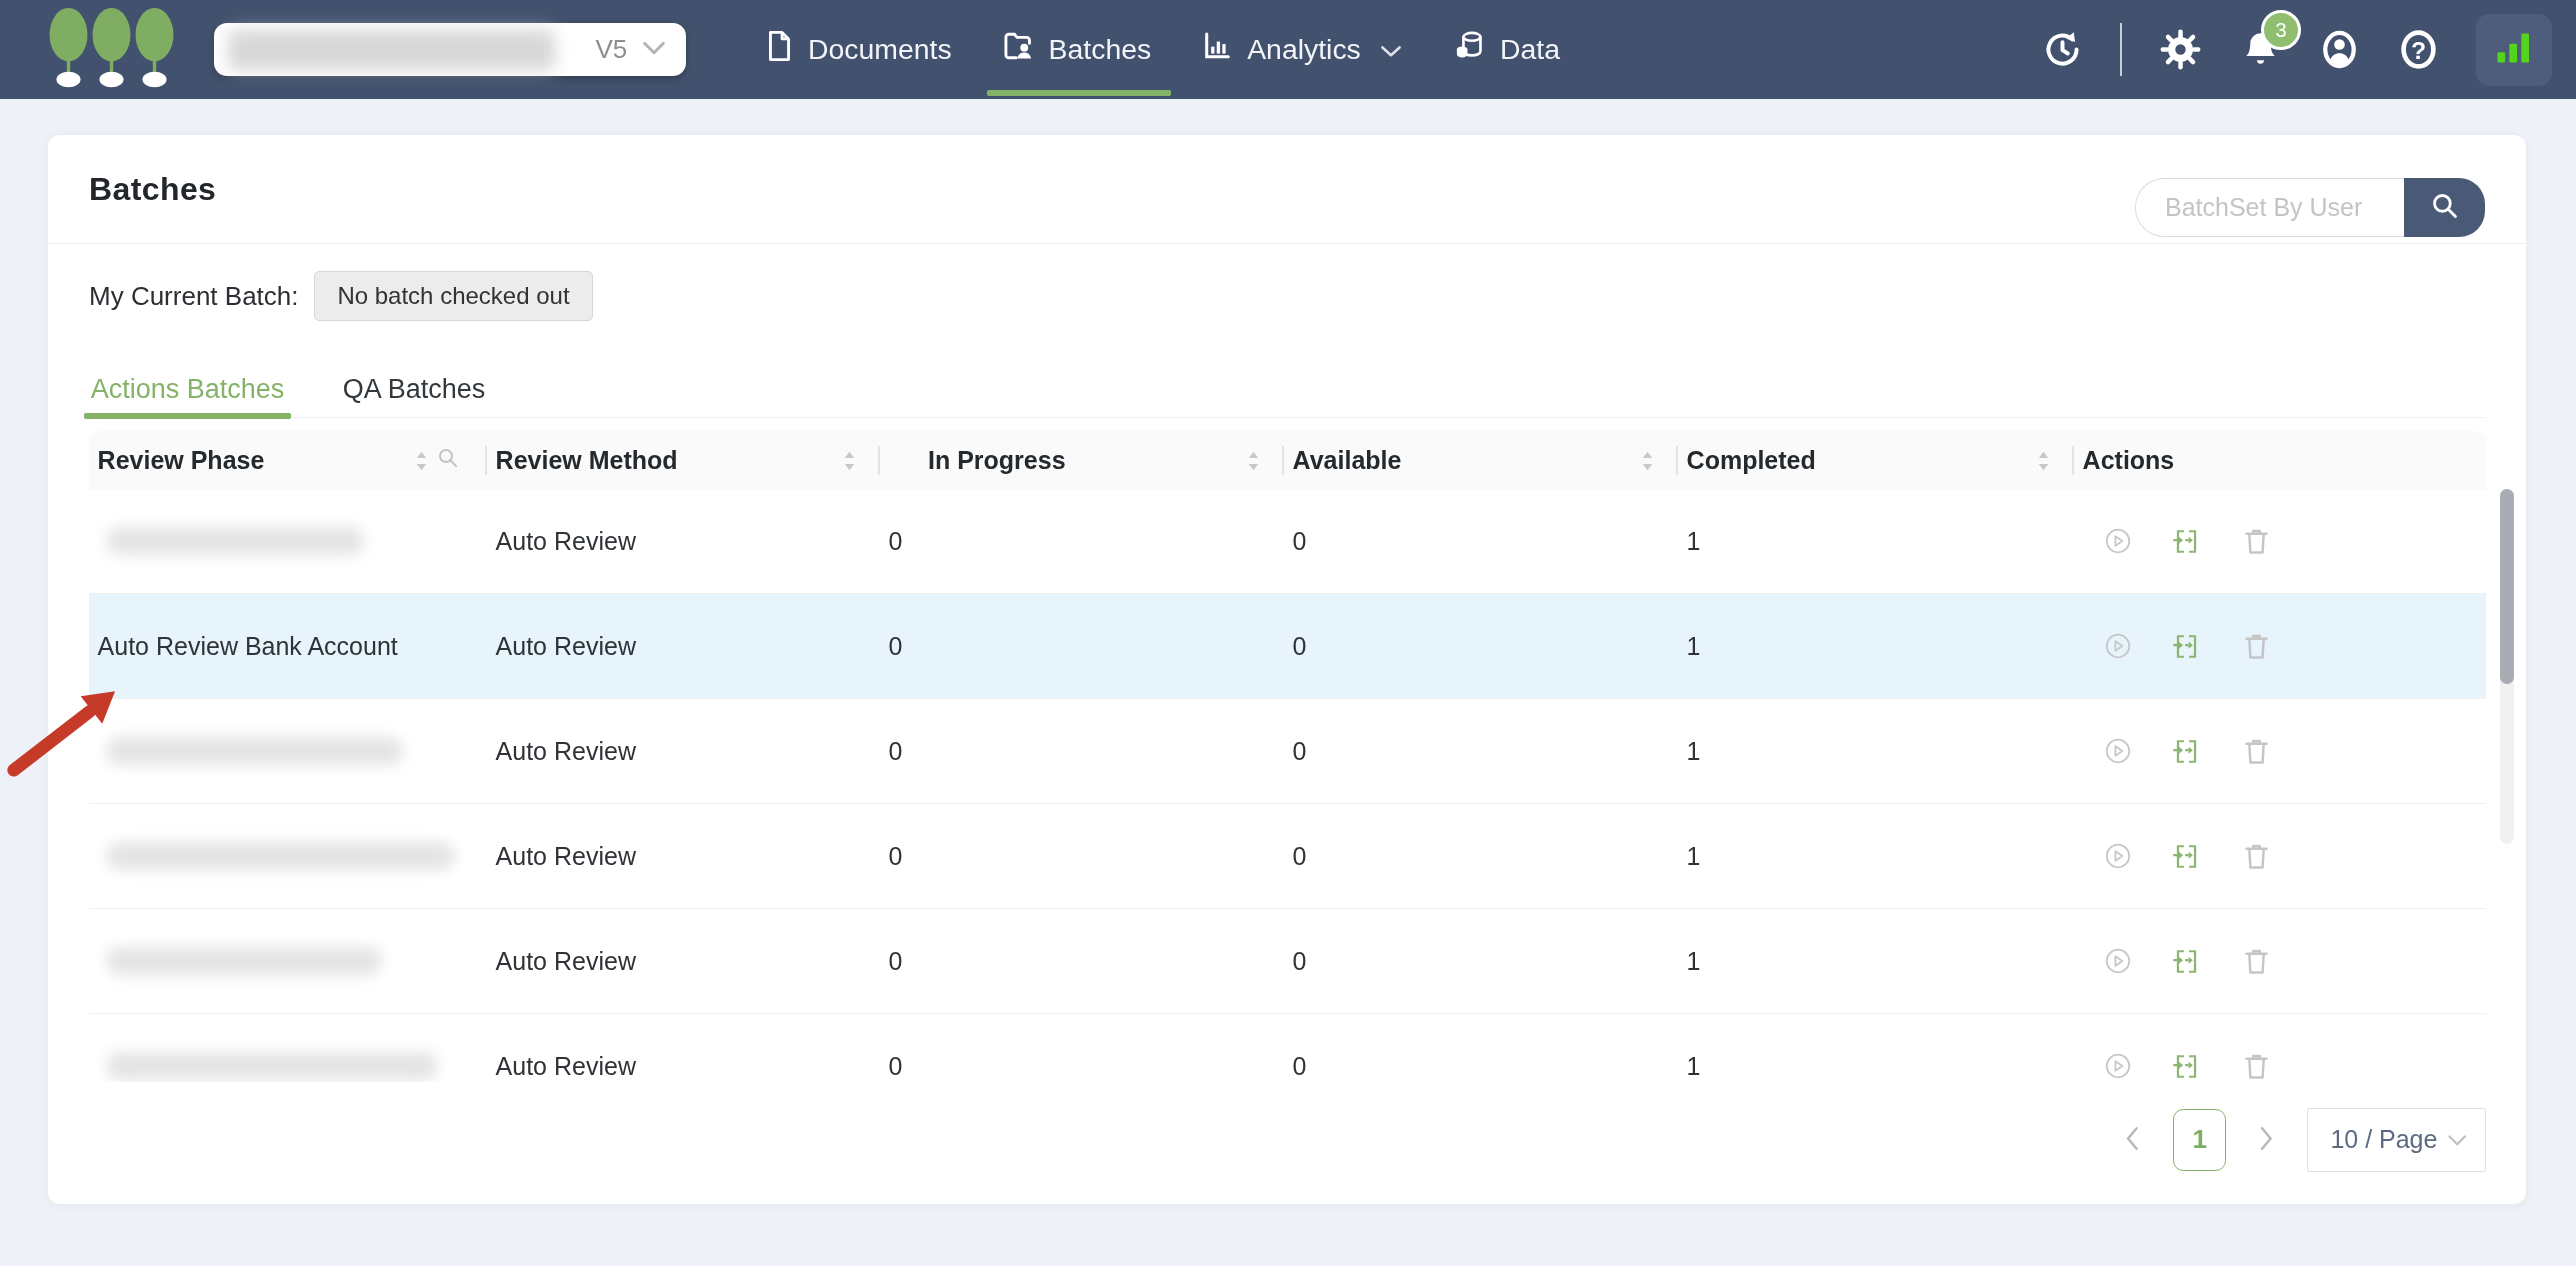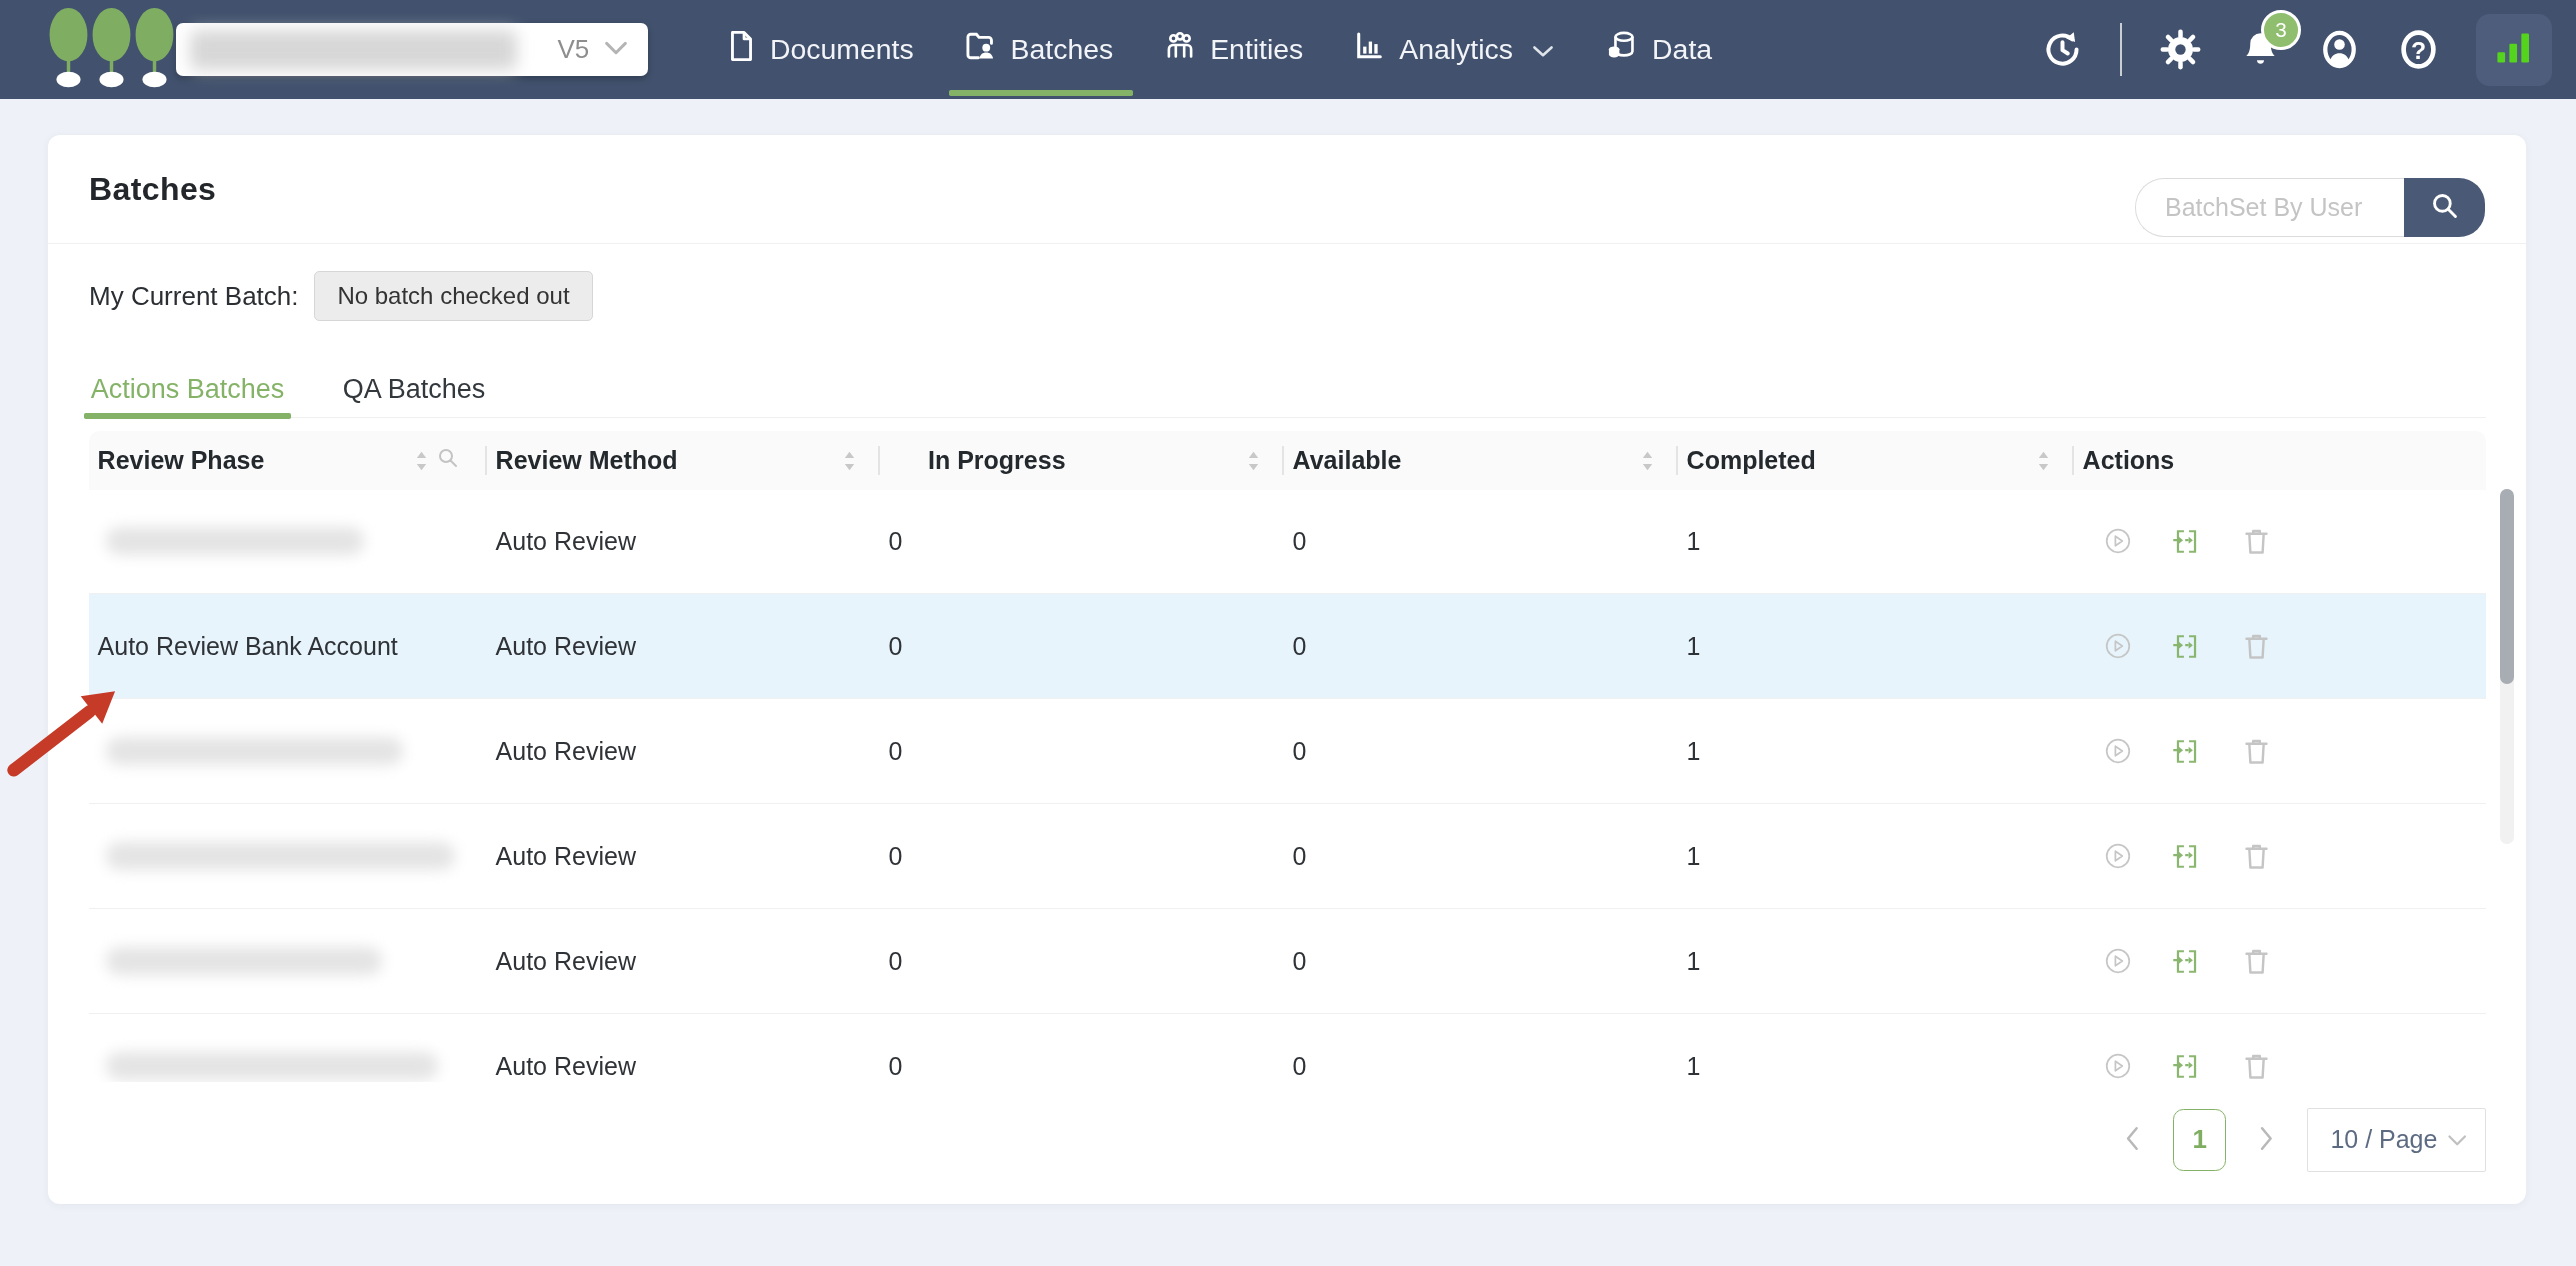--- a/index.html
+++ b/index.html
@@ -8,21 +8,21 @@
     position:relative; background:#eef1f7;
     font-family:"Liberation Sans", sans-serif; color:#2b2f33; overflow:hidden;
   }
   
   .topnav {
     position:absolute; left:0; top:0; width:2576px; height:99px;
     background:#42526e; display:flex; align-items:center; z-index:10;
   }
   .logo { margin-left:47px; flex:0 0 auto; }
   .ver-select {
-    width:472px; height:53px; background:#fff; border-radius:7px;
+    margin-left:38px; width:472px; height:53px; background:#fff; border-radius:13px;
     display:flex; align-items:center; box-shadow:0 2.6px 6.9px rgba(0,0,0,.25); cursor:pointer;
   }
   .ver-blur { width:327px; height:40px; margin-left:13.8px; border-radius:6.9px;
     background:#d7d7d7; filter:blur(7.8px); }
   .ver-label { margin-left:auto; font-size:26px; color:#8e8e8e; }
   .ver-chev { margin:0 19px 0 13.8px; }
   .nav-items { display:flex; align-items:stretch; margin-left:53px; height:99px; }
   .nav-item {
     display:flex; align-items:center; gap:13px; padding:0 25px; position:relative;
     color:#f2f4f8; font-size:28.4px; cursor:pointer; white-space:nowrap;
@@ -181,34 +181,20 @@
         <svg width="34" height="34" viewBox="0 0 26 26">
             <path d="M11 22H5.2A2.2 2.2 0 0 1 3 19.8V6.2A2.2 2.2 0 0 1 5.2 4h4.3l2 2.4h7.3A2.2 2.2 0 0 1 21 8.6V11" fill="none" stroke="#fff" stroke-width="2.2" stroke-linecap="round"></path>
             <circle cx="17" cy="14.3" r="3" fill="#fff"></circle>
             <path d="M11.8 22.5c.4-3 2.5-4.6 5.2-4.6s4.8 1.6 5.2 4.6z" fill="#fff"></path>
           </svg>
       </span>
       <span>Batches</span>
     </div>
     <div class="nav-item">
       <span>
-        <svg width="34" height="34" viewBox="0 0 26 26">
-            <g fill="none" stroke="#fff" stroke-width="2">
-              <circle cx="8" cy="7.2" r="2.4"></circle>
-              <circle cx="13" cy="5.6" r="2.4"></circle>
-              <circle cx="18" cy="7.2" r="2.4"></circle>
-              <path d="M4.5 21v-5.6a3.2 3.2 0 0 1 3.2-3.2h10.6a3.2 3.2 0 0 1 3.2 3.2V21" stroke-linecap="round"></path>
-              <path d="M9.8 13v8M16.2 13v8" stroke-linecap="round"></path>
-            </g>
-          </svg>
-      </span>
-      <span>Entities</span>
-    </div>
-    <div class="nav-item">
-      <span>
         <svg width="33" height="34" viewBox="0 0 26 26">
             <path d="M4.5 3.5v18h17" fill="none" stroke="#fff" stroke-width="2.4" stroke-linecap="round"></path>
             <g fill="#fff">
               <rect x="8" y="13.5" width="2.6" height="5.5"></rect>
               <rect x="12.4" y="9.5" width="2.6" height="9.5"></rect>
               <rect x="16.8" y="11.5" width="2.6" height="7.5"></rect>
             </g>
           </svg>
       </span>
       <span>Analytics</span>

